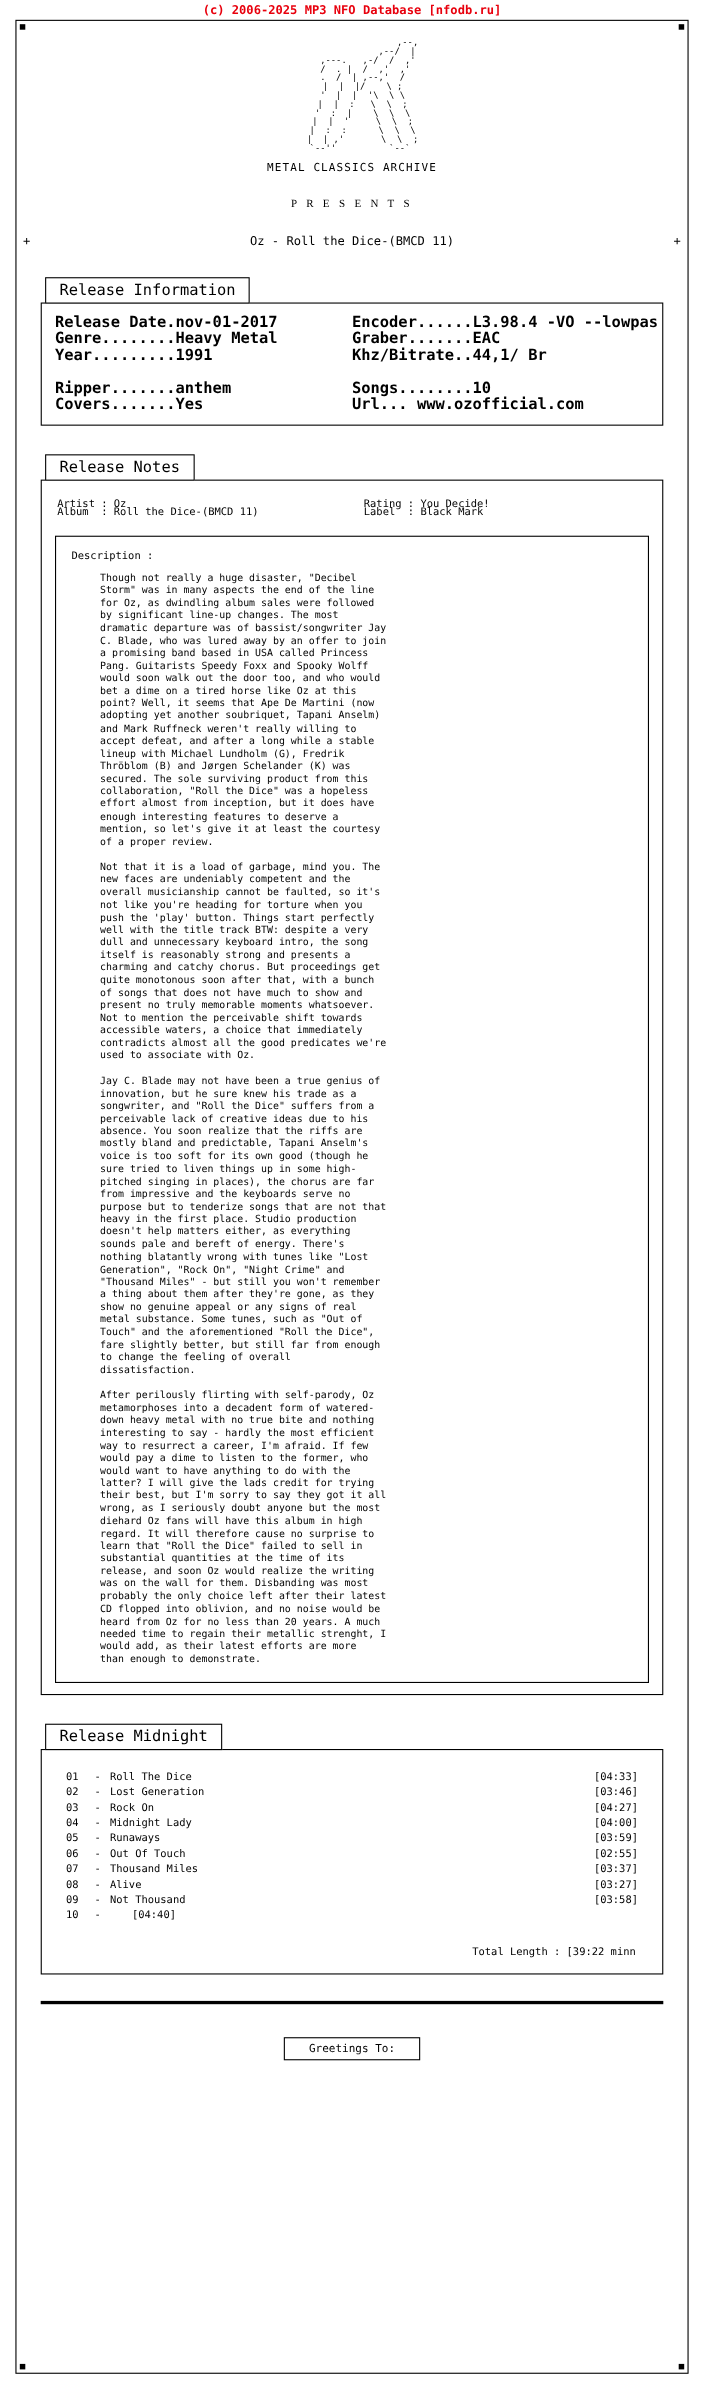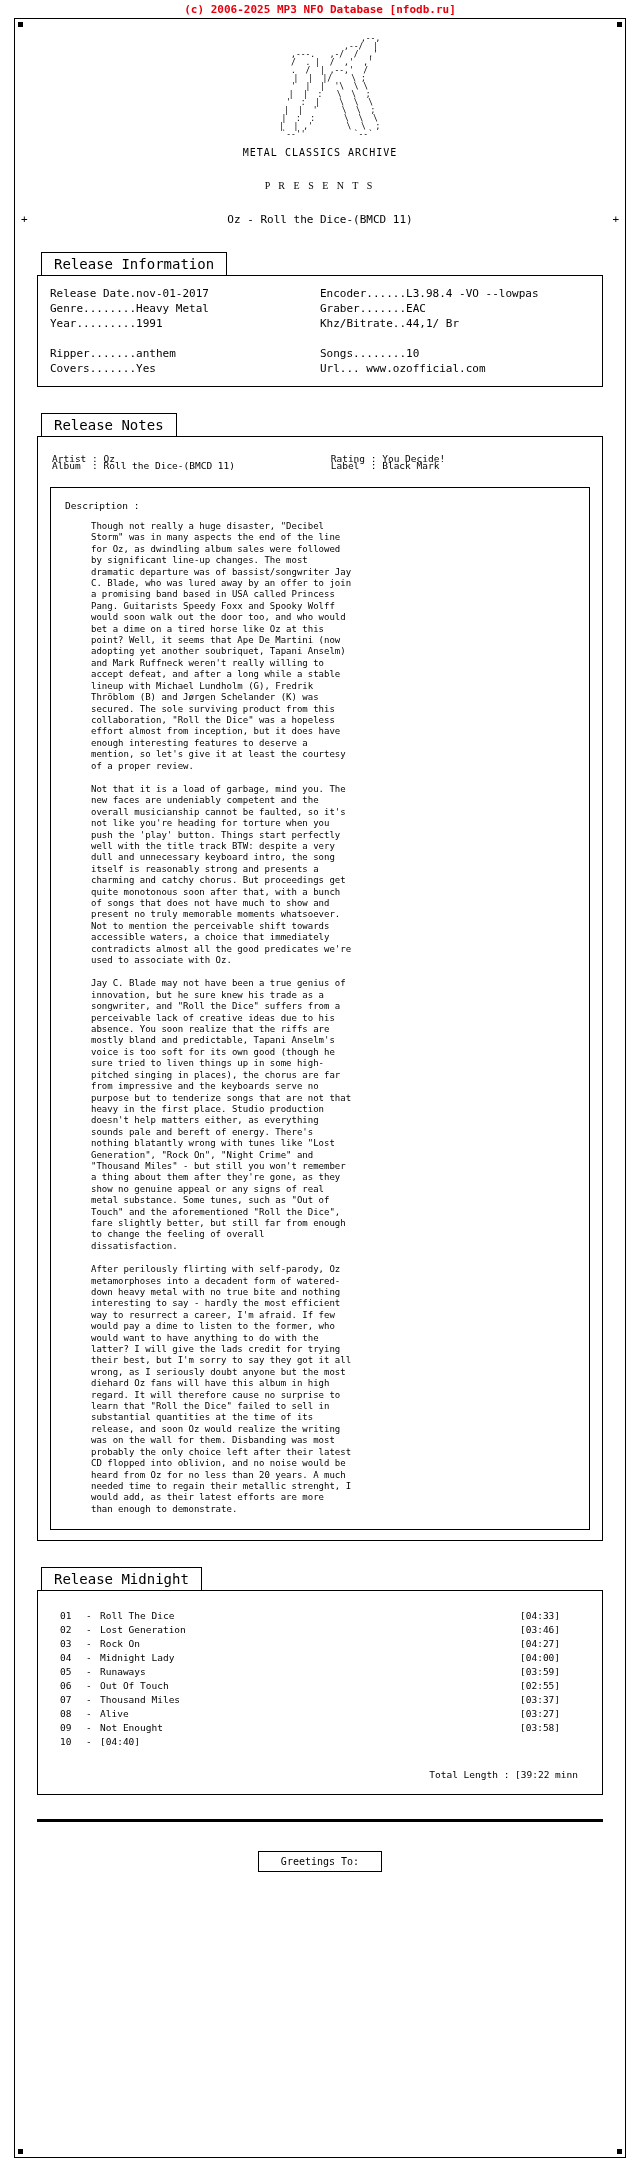--- a/index.html
+++ b/index.html
@@ -86,23 +86,24 @@
   .sec-box{
     border:1px solid #000;
     margin-top:-1px;
     padding:10px 12px 10px 12px;
     box-sizing:border-box;
   }
   .sec-wrap{margin-top:26px;}
 
   .kv{
     display:flex;
-    font-size:11px;
+    font-size:14px;
     line-height:15px;
     white-space:pre;
+    font-weight:bold;
   }
   .kv .col{width:50%;}
 
   .notes-top{
     display:flex;
     font-size:9.5px;
     line-height:15px;
     white-space:pre;
     padding:4px 2px 6px 2px;
   }
@@ -127,21 +128,21 @@
   .track{
     display:flex;
     font-size:9.5px;
     line-height:14px;
     white-space:pre;
     padding:0 10px;
   }
   .track .num{width:26px;}
   .track .dash{width:14px;}
   .track .name{flex:1;}
-  .track .time{width:60px;}
+  .track .time{width:60px;text-align:right;}
   .tracklist{padding:8px 0 4px 0;}
   .total{
     font-size:9.5px;
     text-align:right;
     padding:16px 12px 4px 0;
     white-space:pre;
   }
 
   .rule{
     border-top:3px solid #000;
@@ -381,21 +382,21 @@
           </div>
           <div class="track">
             <span class="num">08</span>
             <span class="dash">-</span>
             <span class="name">Alive</span>
             <span class="time">[03:27]</span>
           </div>
           <div class="track">
             <span class="num">09</span>
             <span class="dash">-</span>
-            <span class="name">Not Enought</span>
+            <span class="name">Not Thousand</span>
             <span class="time">[03:58]</span>
           </div>
           <div class="track">
             <span class="num">10</span>
             <span class="dash">-</span>
             <span class="time">[04:40]</span>
           </div>
         </div>
         <div class="total">Total Length : [39:22 minn</div>
       </div>

